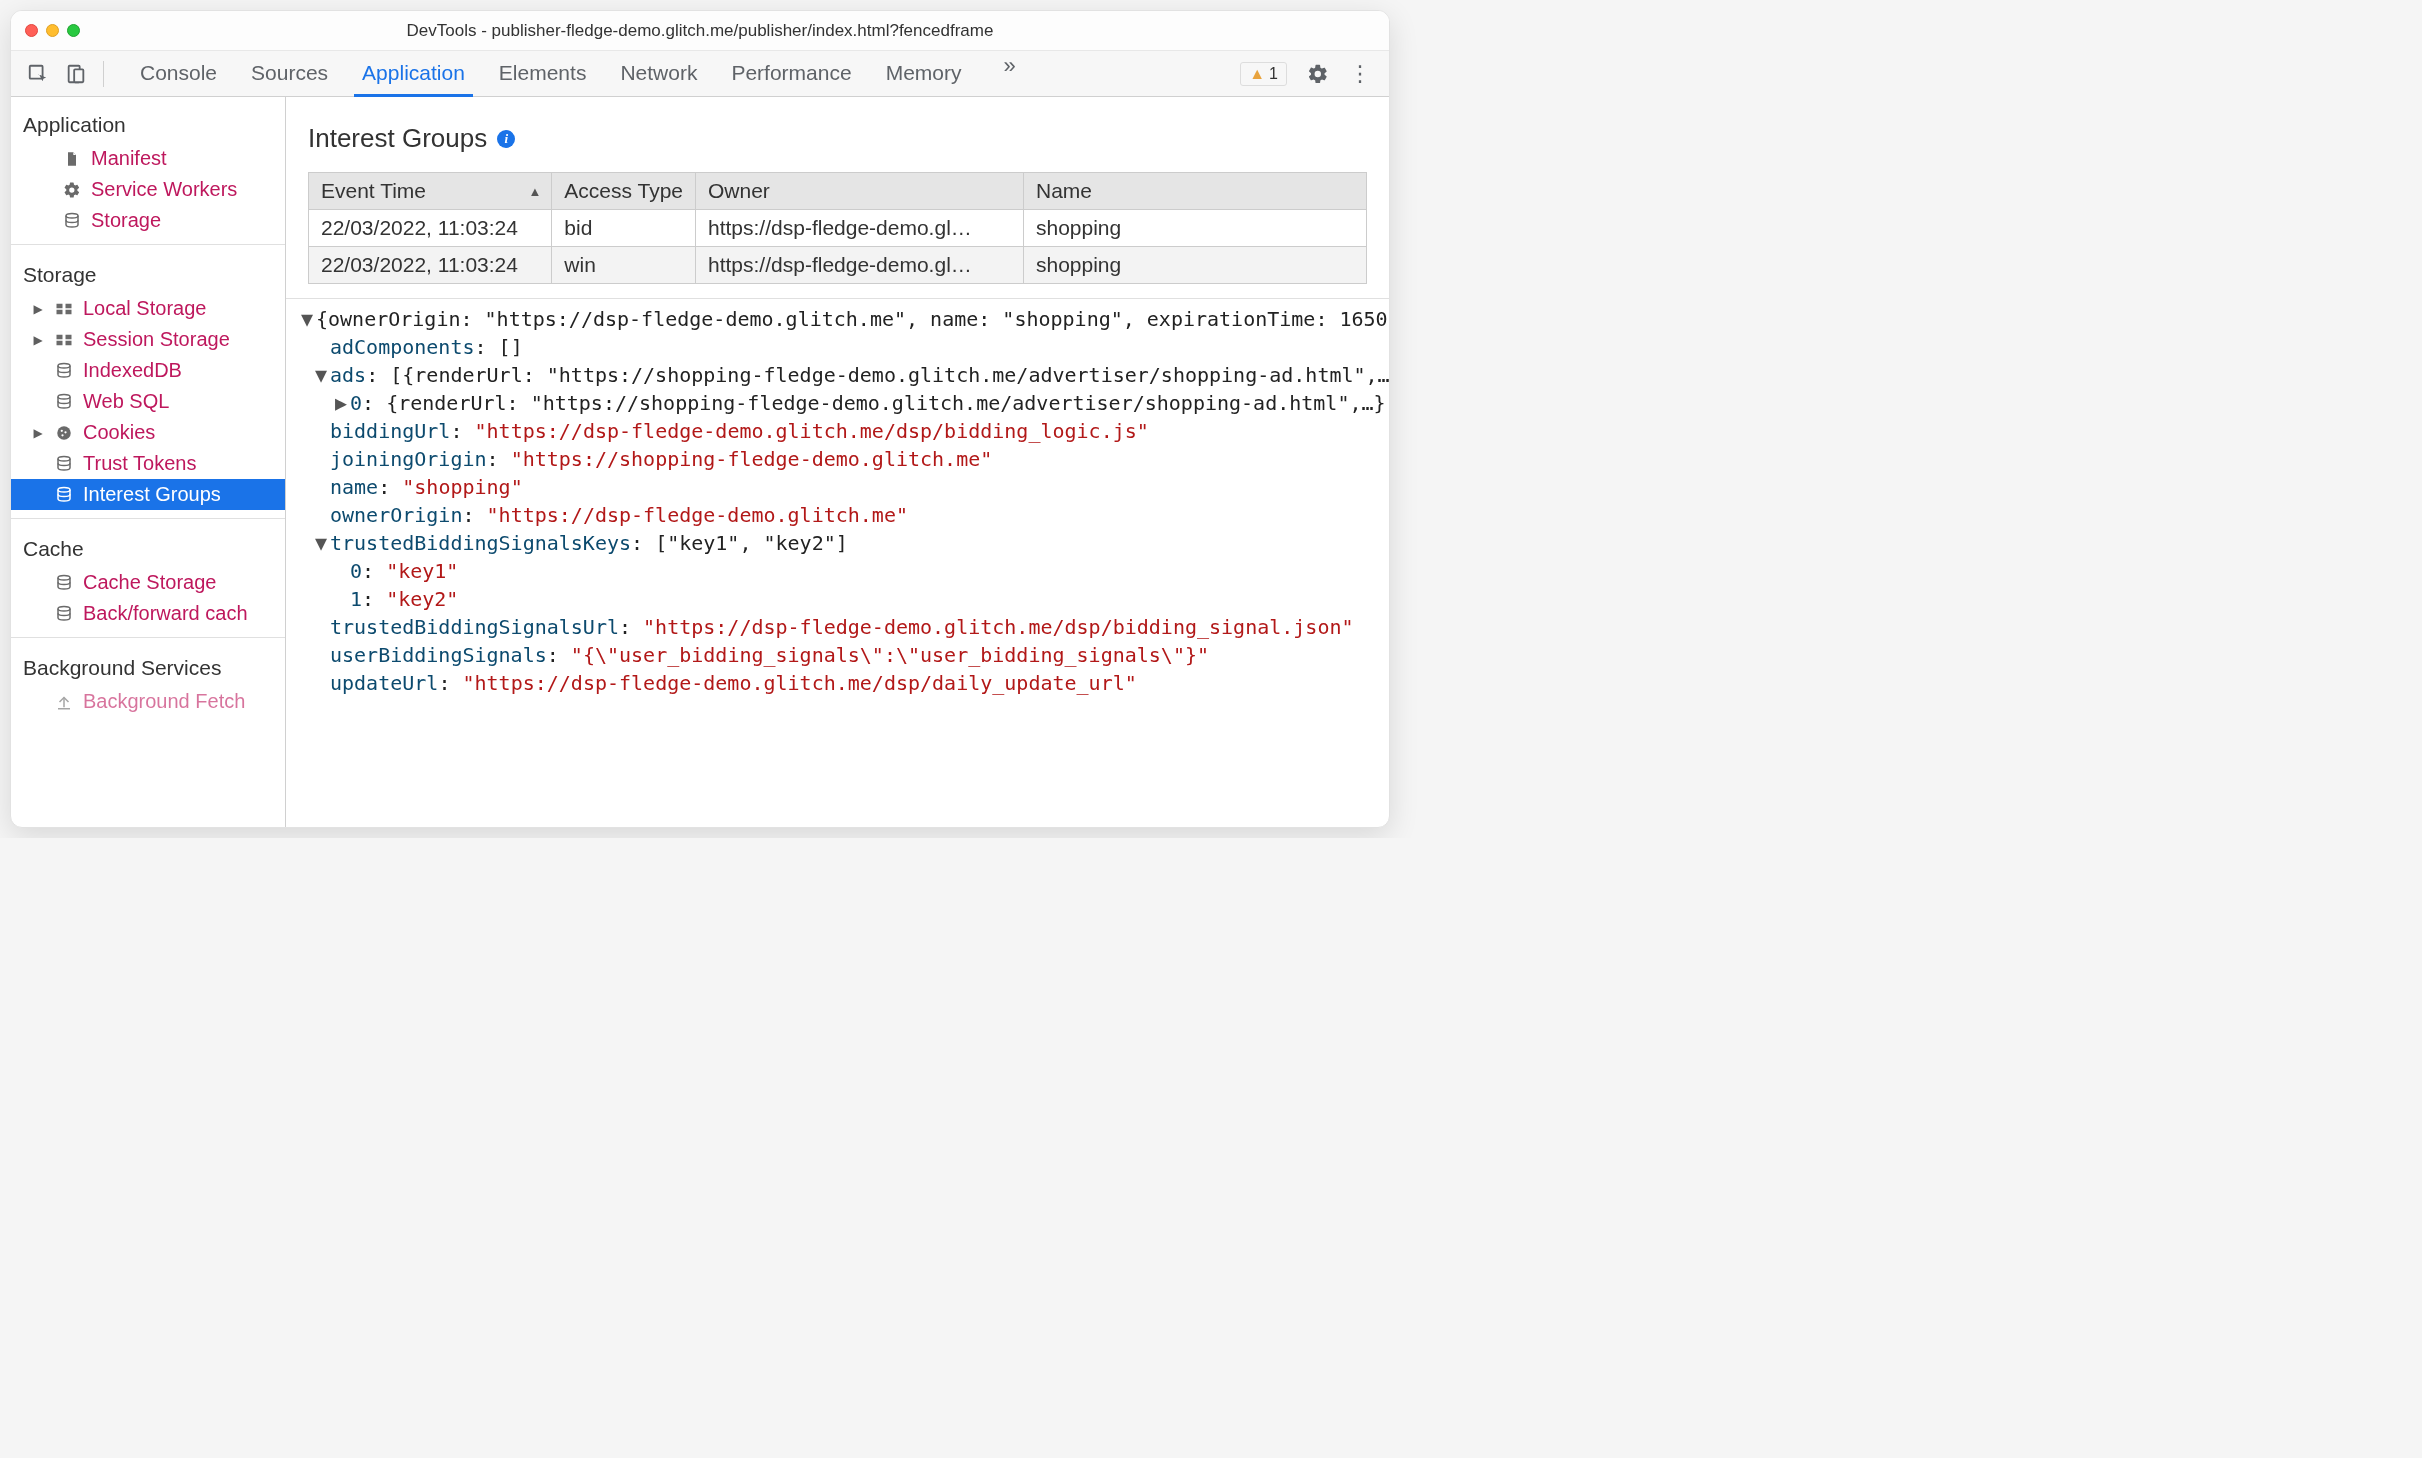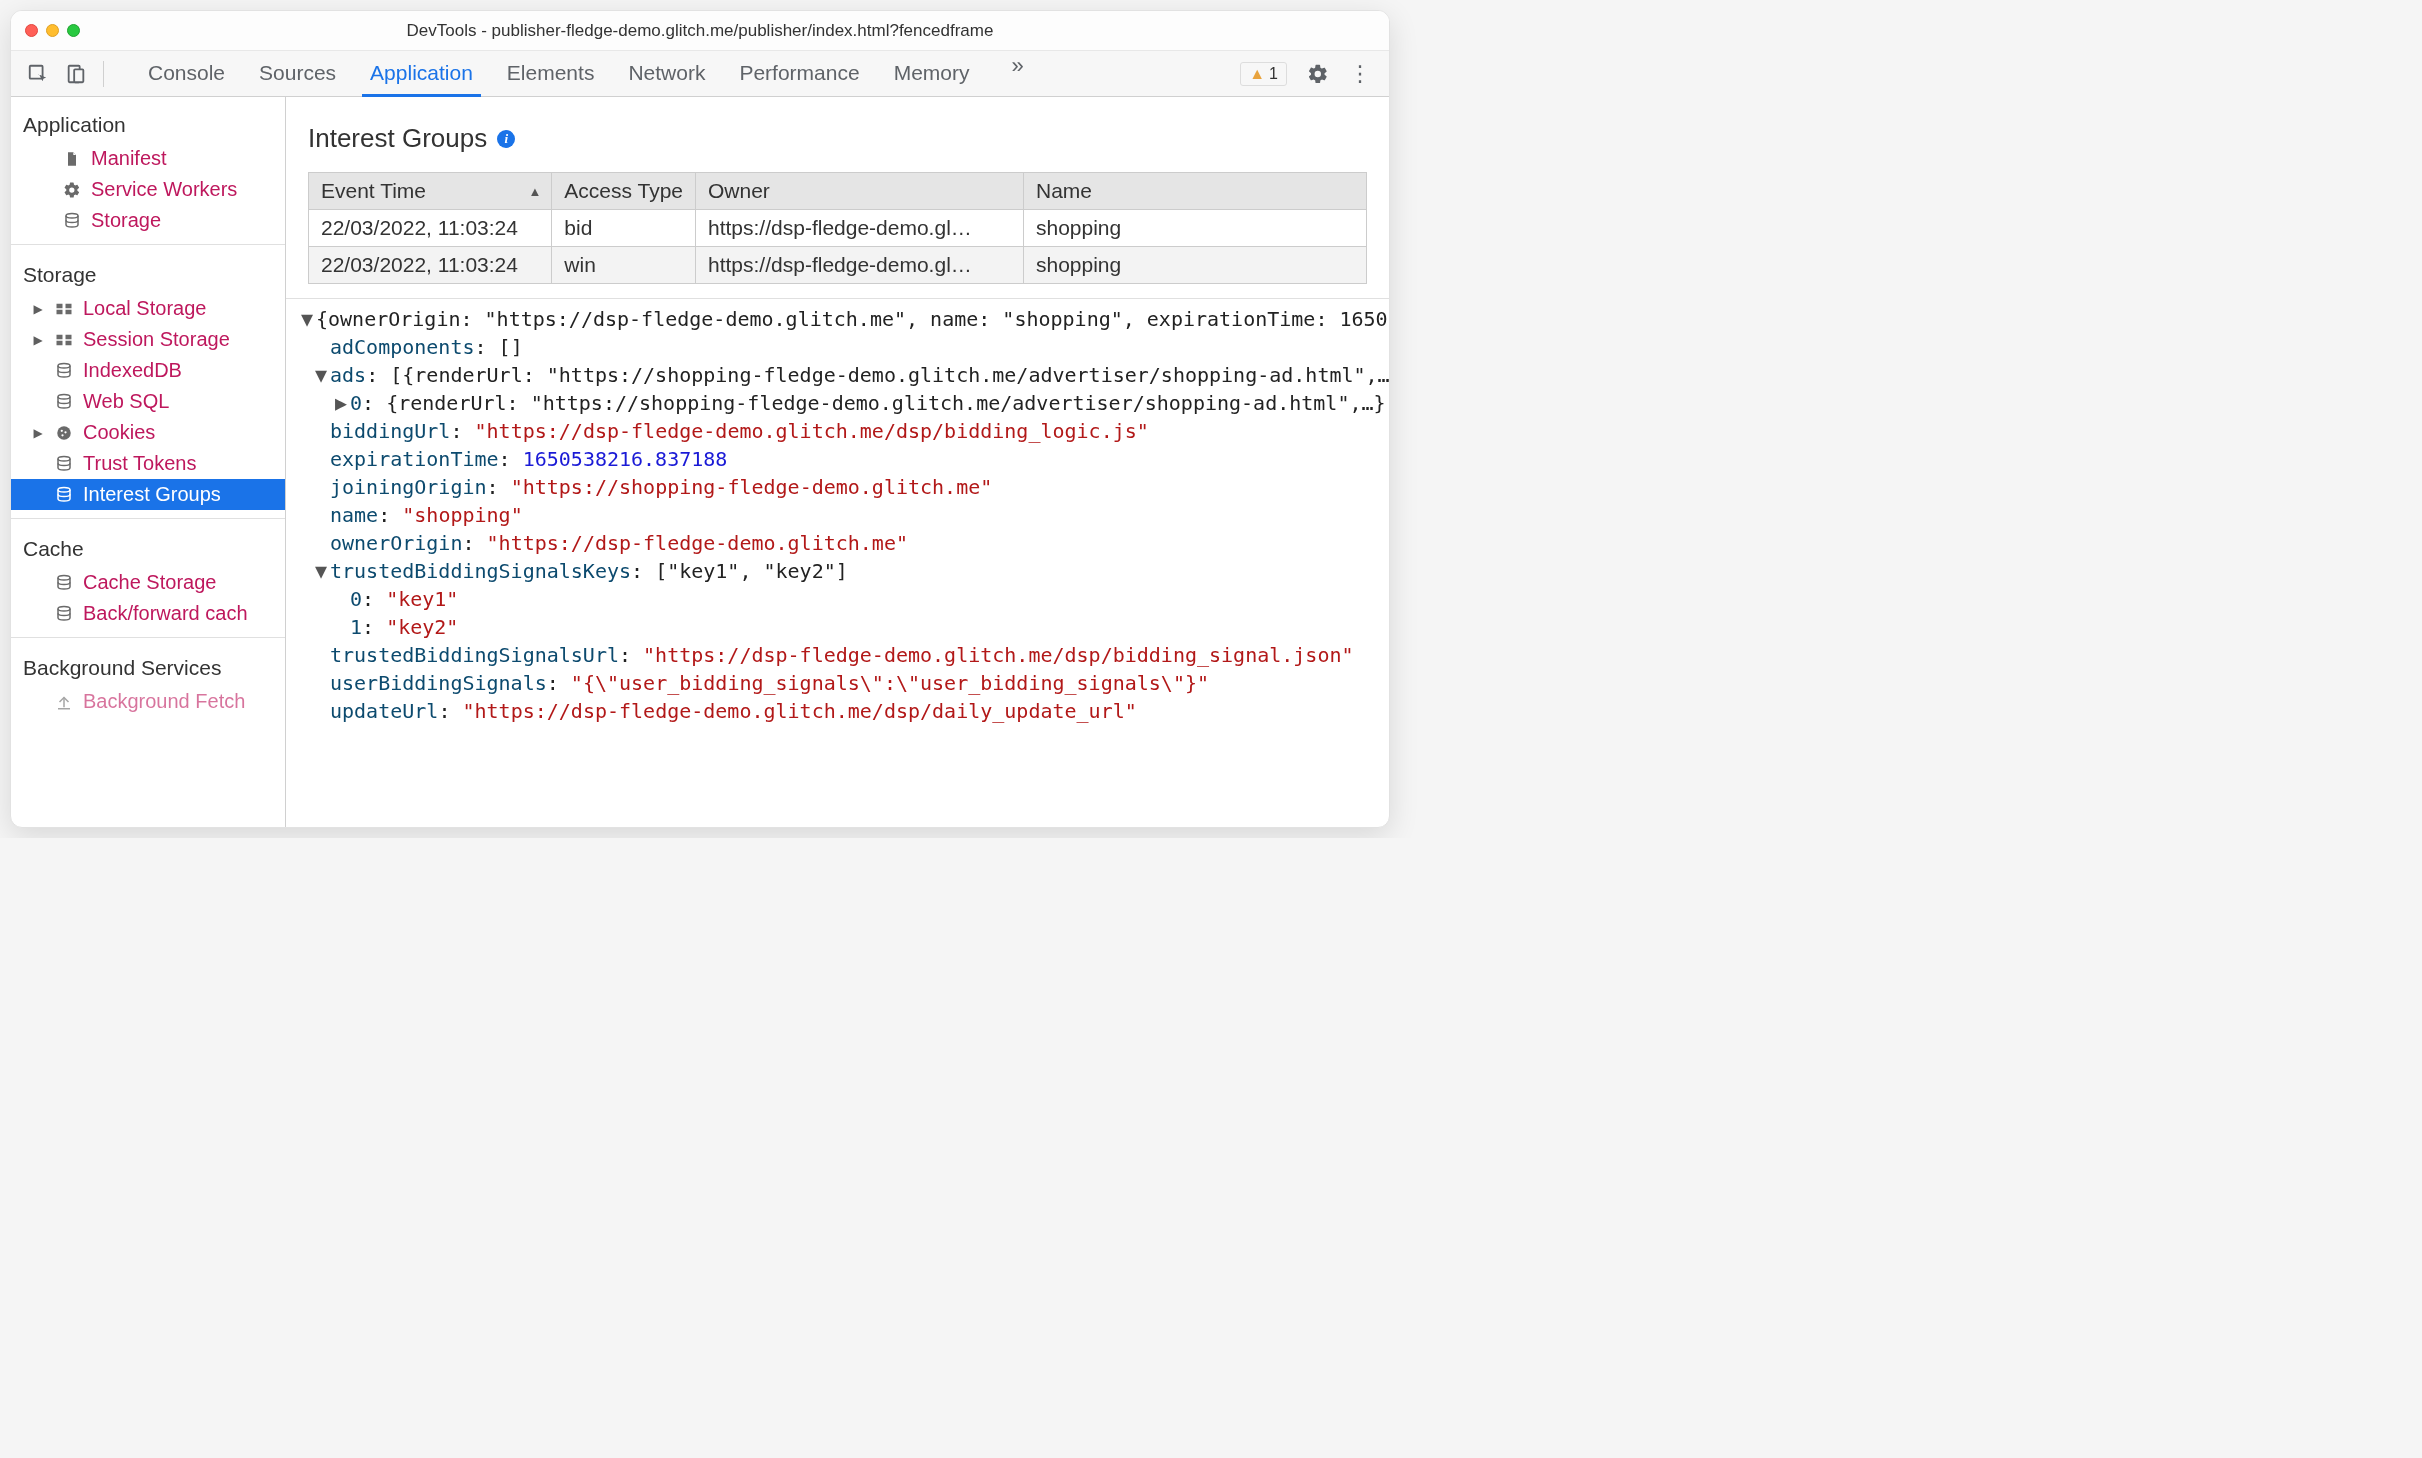--- a/index.html
+++ b/index.html
@@ -43,21 +43,21 @@
     align-items:center;
     border-bottom: 1px solid #d0d0d0;
     background:#f7f7f7;
     padding: 0 10px;
     gap: 4px;
   }
   .iconbtn {
     width: 34px; height:34px; display:flex; align-items:center; justify-content:center;
     color:#5f6368;
   }
-  .tabs { display:flex; gap:30px; margin-left: 32px; flex:1;}
+  .tabs { display:flex; gap:30px; margin-left: 24px; flex:1;}
   .tab {
     color:#5f6368; font-size:21px; padding: 8px 2px 10px; cursor: default; position:relative;
   }
   .tab.active { color:#1a73e8; }
   .tab.active::after {
     content:''; position:absolute; left:-6px; right:-6px; bottom:-2px; height:3px; background:#1a73e8;
   }
   .chevmore { color:#5f6368; font-size:22px; padding:0 10px;}
   .warning-badge {
     display:flex; align-items:center; gap:4px;
@@ -368,21 +368,20 @@
           </tr>
         </tbody>
       </table>
 
       <div class="obj-view">
         <div class="obj-line ind0"><span class="tw">▼</span><span class="pln">{ownerOrigin: "https://dsp-fledge-demo.glitch.me", name: "shopping", expirationTime: 1650538</span></div>
         <div class="obj-line ind1"><span class="key">adComponents</span><span class="pln">: </span><span class="pln">[]</span></div>
         <div class="obj-line ind1"><span class="tw" style="margin-left:-16px;">▼</span><span class="key">ads</span><span class="pln">: </span><span class="pln">[{renderUrl: "https://shopping-fledge-demo.glitch.me/advertiser/shopping-ad.html",…}]</span></div>
         <div class="obj-line ind2"><span class="tw" style="margin-left:-16px;">▶</span><span class="key">0</span><span class="pln">: </span><span class="pln">{renderUrl: "https://shopping-fledge-demo.glitch.me/advertiser/shopping-ad.html",…}</span></div>
         <div class="obj-line ind1"><span class="key">biddingUrl</span><span class="pln">: </span><span class="str">"https://dsp-fledge-demo.glitch.me/dsp/bidding_logic.js"</span></div>
-        <div class="obj-line ind1"><span class="key">expirationTime</span><span class="pln">: </span><span class="num">1650538216.837188</span></div>
         <div class="obj-line ind1"><span class="key">joiningOrigin</span><span class="pln">: </span><span class="str">"https://shopping-fledge-demo.glitch.me"</span></div>
         <div class="obj-line ind1"><span class="key">name</span><span class="pln">: </span><span class="str">"shopping"</span></div>
         <div class="obj-line ind1"><span class="key">ownerOrigin</span><span class="pln">: </span><span class="str">"https://dsp-fledge-demo.glitch.me"</span></div>
         <div class="obj-line ind1"><span class="tw" style="margin-left:-16px;">▼</span><span class="key">trustedBiddingSignalsKeys</span><span class="pln">: </span><span class="pln">["key1", "key2"]</span></div>
         <div class="obj-line ind2"><span class="key">0</span><span class="pln">: </span><span class="str">"key1"</span></div>
         <div class="obj-line ind2"><span class="key">1</span><span class="pln">: </span><span class="str">"key2"</span></div>
         <div class="obj-line ind1"><span class="key">trustedBiddingSignalsUrl</span><span class="pln">: </span><span class="str">"https://dsp-fledge-demo.glitch.me/dsp/bidding_signal.json"</span></div>
         <div class="obj-line ind1"><span class="key">userBiddingSignals</span><span class="pln">: </span><span class="str">"{\"user_bidding_signals\":\"user_bidding_signals\"}"</span></div>
         <div class="obj-line ind1"><span class="key">updateUrl</span><span class="pln">: </span><span class="str">"https://dsp-fledge-demo.glitch.me/dsp/daily_update_url"</span></div>
       </div>

